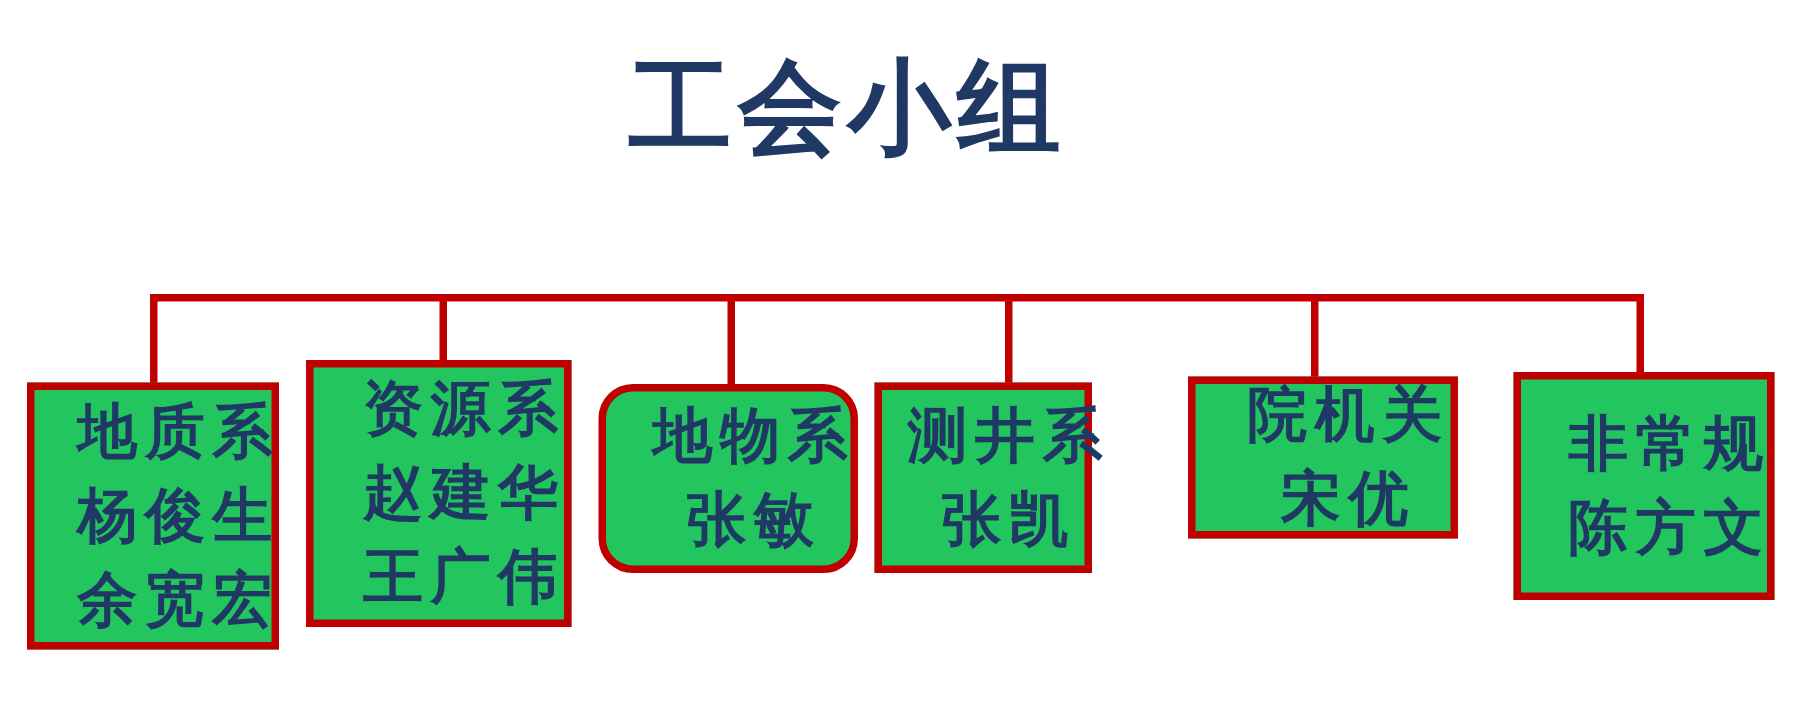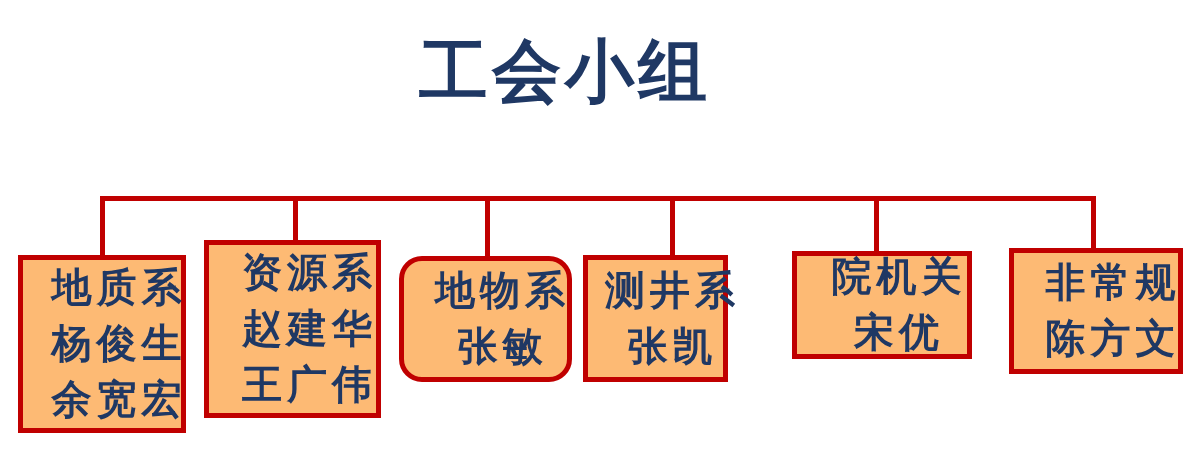--- a/index.html
+++ b/index.html
@@ -44,42 +44,42 @@
   .drop.d1 { left: 100px;  height: 60px; }
   .drop.d2 { left: 293px;  height: 61px; }
   .drop.d3 { left: 485px;  height: 61px; }
   .drop.d4 { left: 670px;  height: 60px; }
   .drop.d5 { left: 874px;  height: 56px; }
   .drop.d6 { left: 1091px; height: 53px; }
   .box {
     position: absolute;
     box-sizing: border-box;
     border: 5px solid #c00000;
-    background: #fdba74;
+    background: #22c55e;
     display: flex;
     flex-direction: column;
     justify-content: center;
     align-items: center;
     padding-left: 29px;
   }
   .box .bline {
     color: #1f3864;
     font-size: 40px;
     font-weight: bold;
     line-height: 56px;
     letter-spacing: 5px;
     text-indent: 5px;
     white-space: nowrap;
   }
   .box.b1 { left: 18px;   top: 255px; width: 168px; height: 178px; }
   .box.b2 { left: 204px;  top: 240px; width: 177px; height: 178px; }
   .box.b3 { left: 399px;  top: 256px; width: 173px; height: 126px; border-radius: 23px; }
   .box.b4 { left: 583px;  top: 255px; width: 145px; height: 127px; }
   .box.b5 { left: 792px;  top: 251px; width: 180px; height: 108px; }
-  .box.b6 { left: 1009px; top: 248px; width: 174px; height: 126px; }
+  .box.b6 { left: 1009px; top: 248px; width: 174px; height: 152px; }
 </style>
 </head>
 <body>
 
 <div class="canvas">
 
   <div class="chart-title">工会小组</div>
 
   <div class="hline"></div>
   <div class="drop d1"></div>

